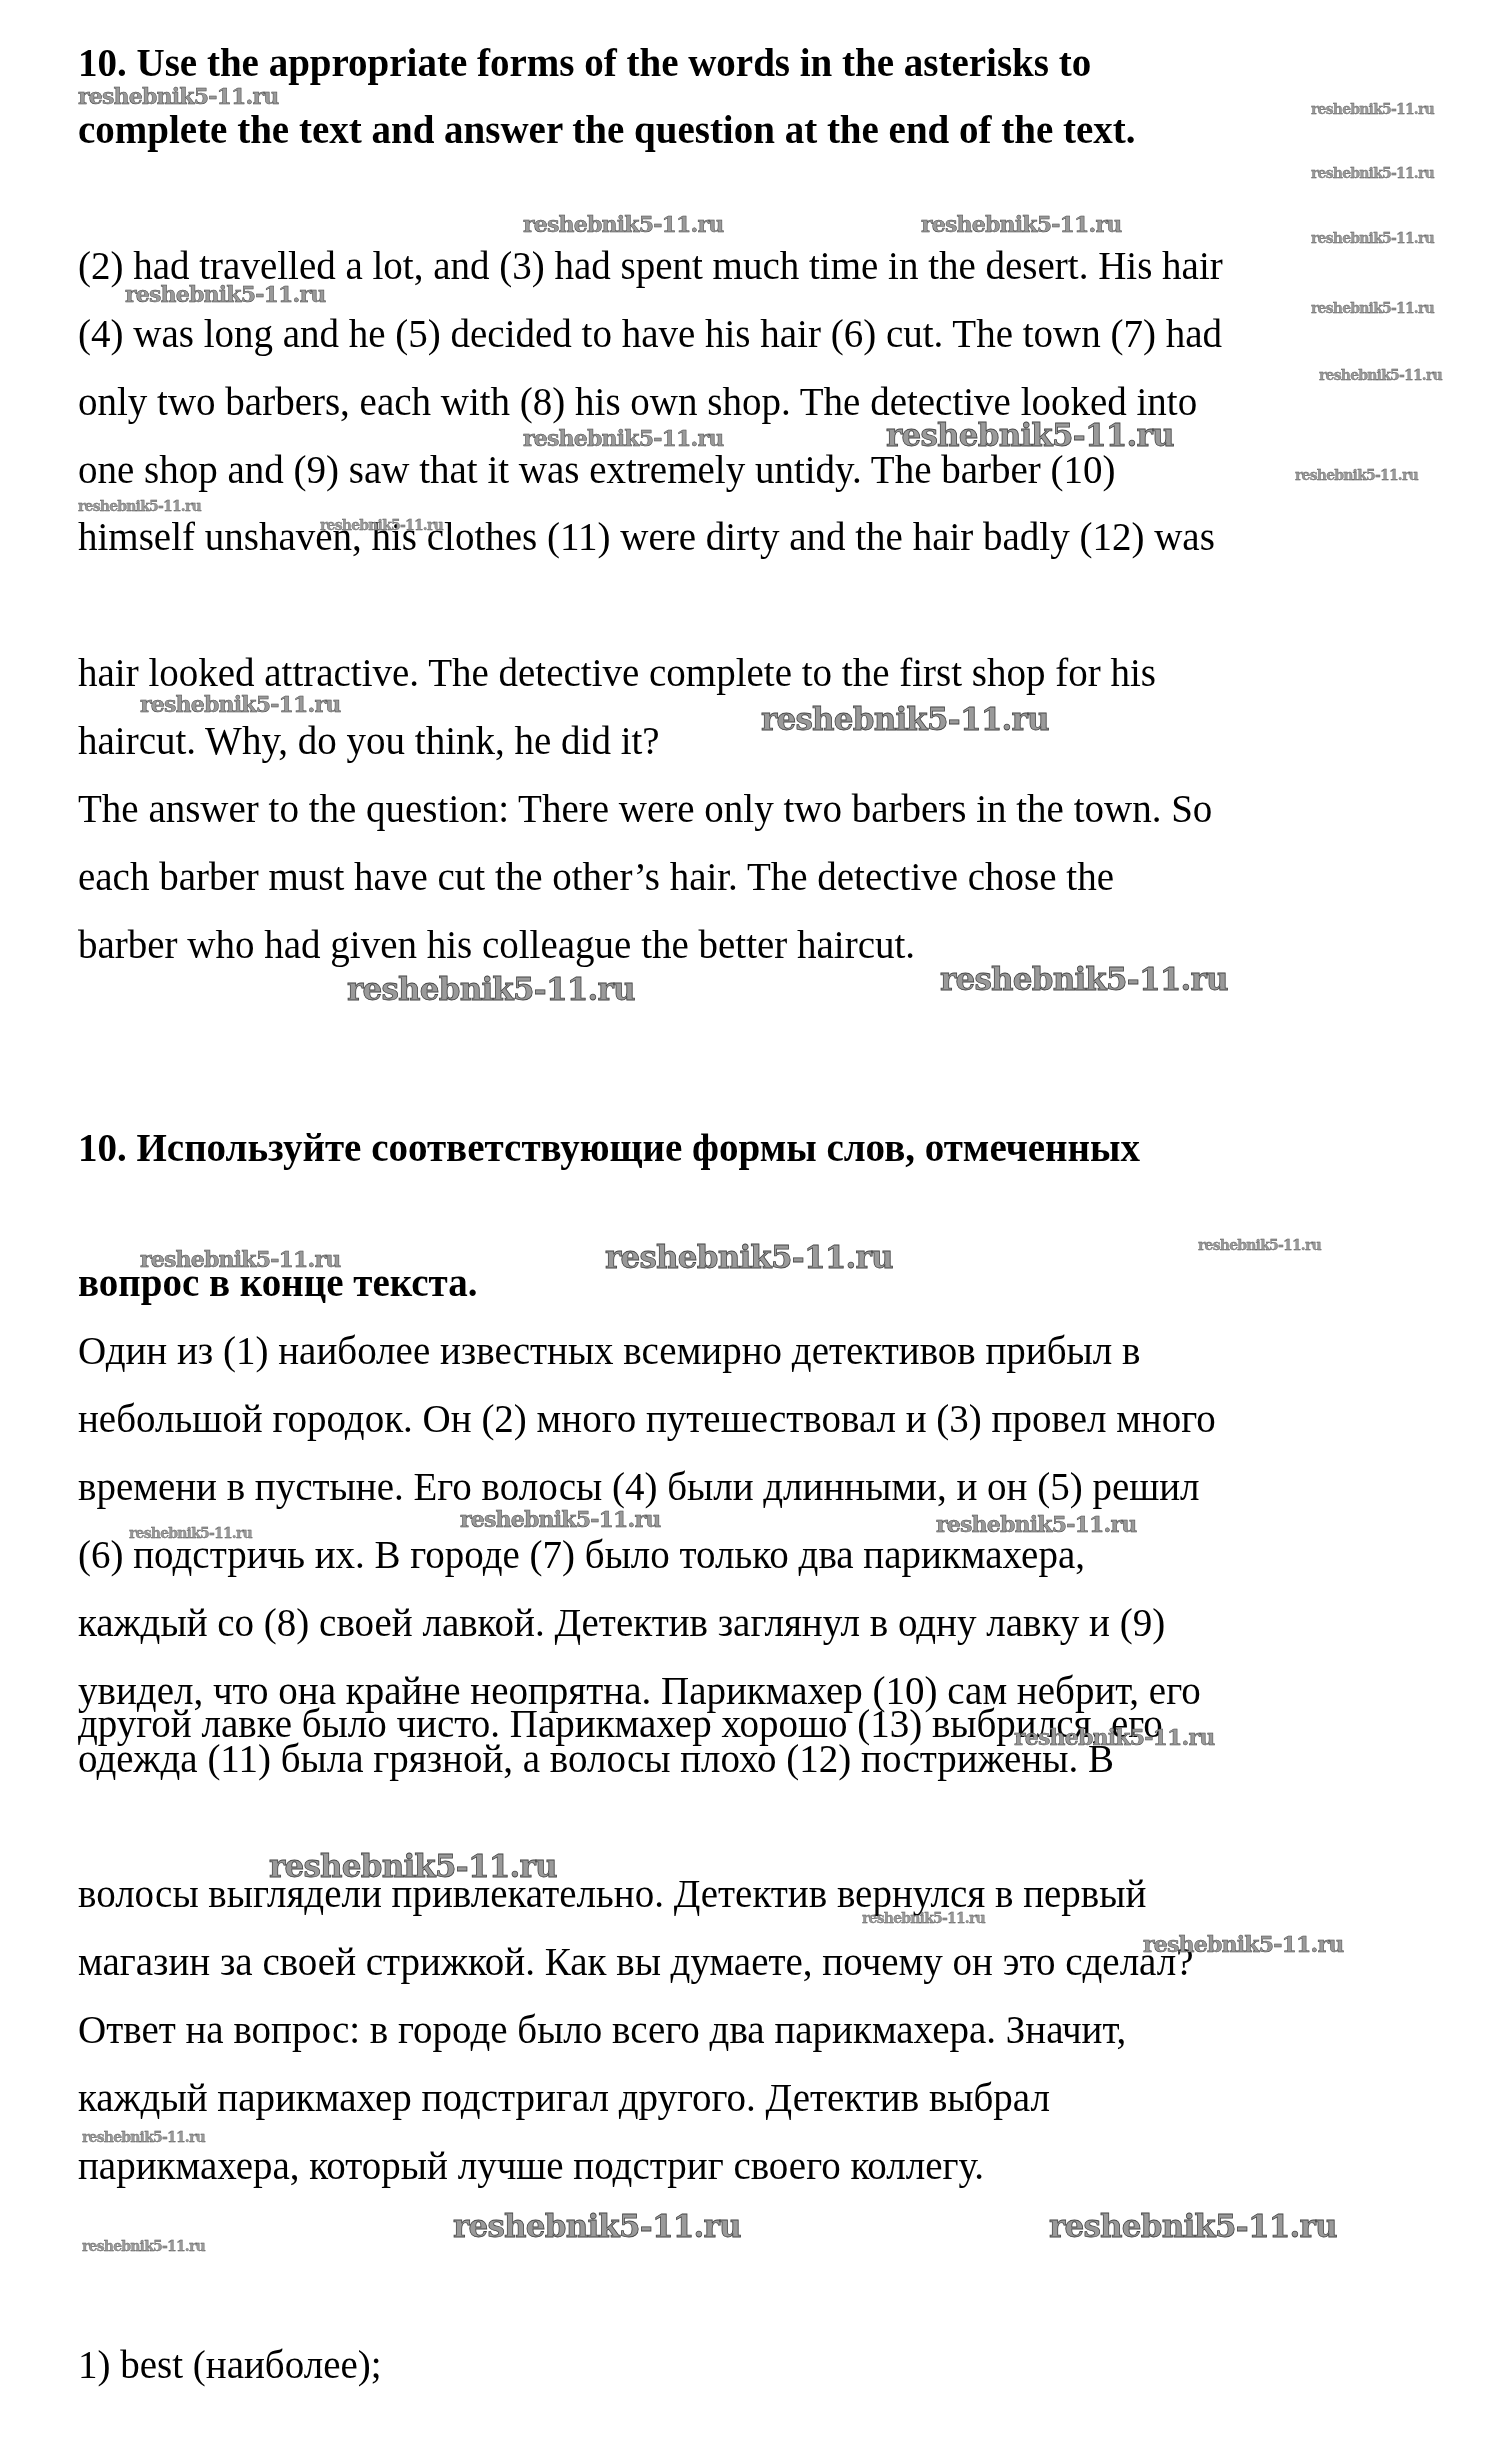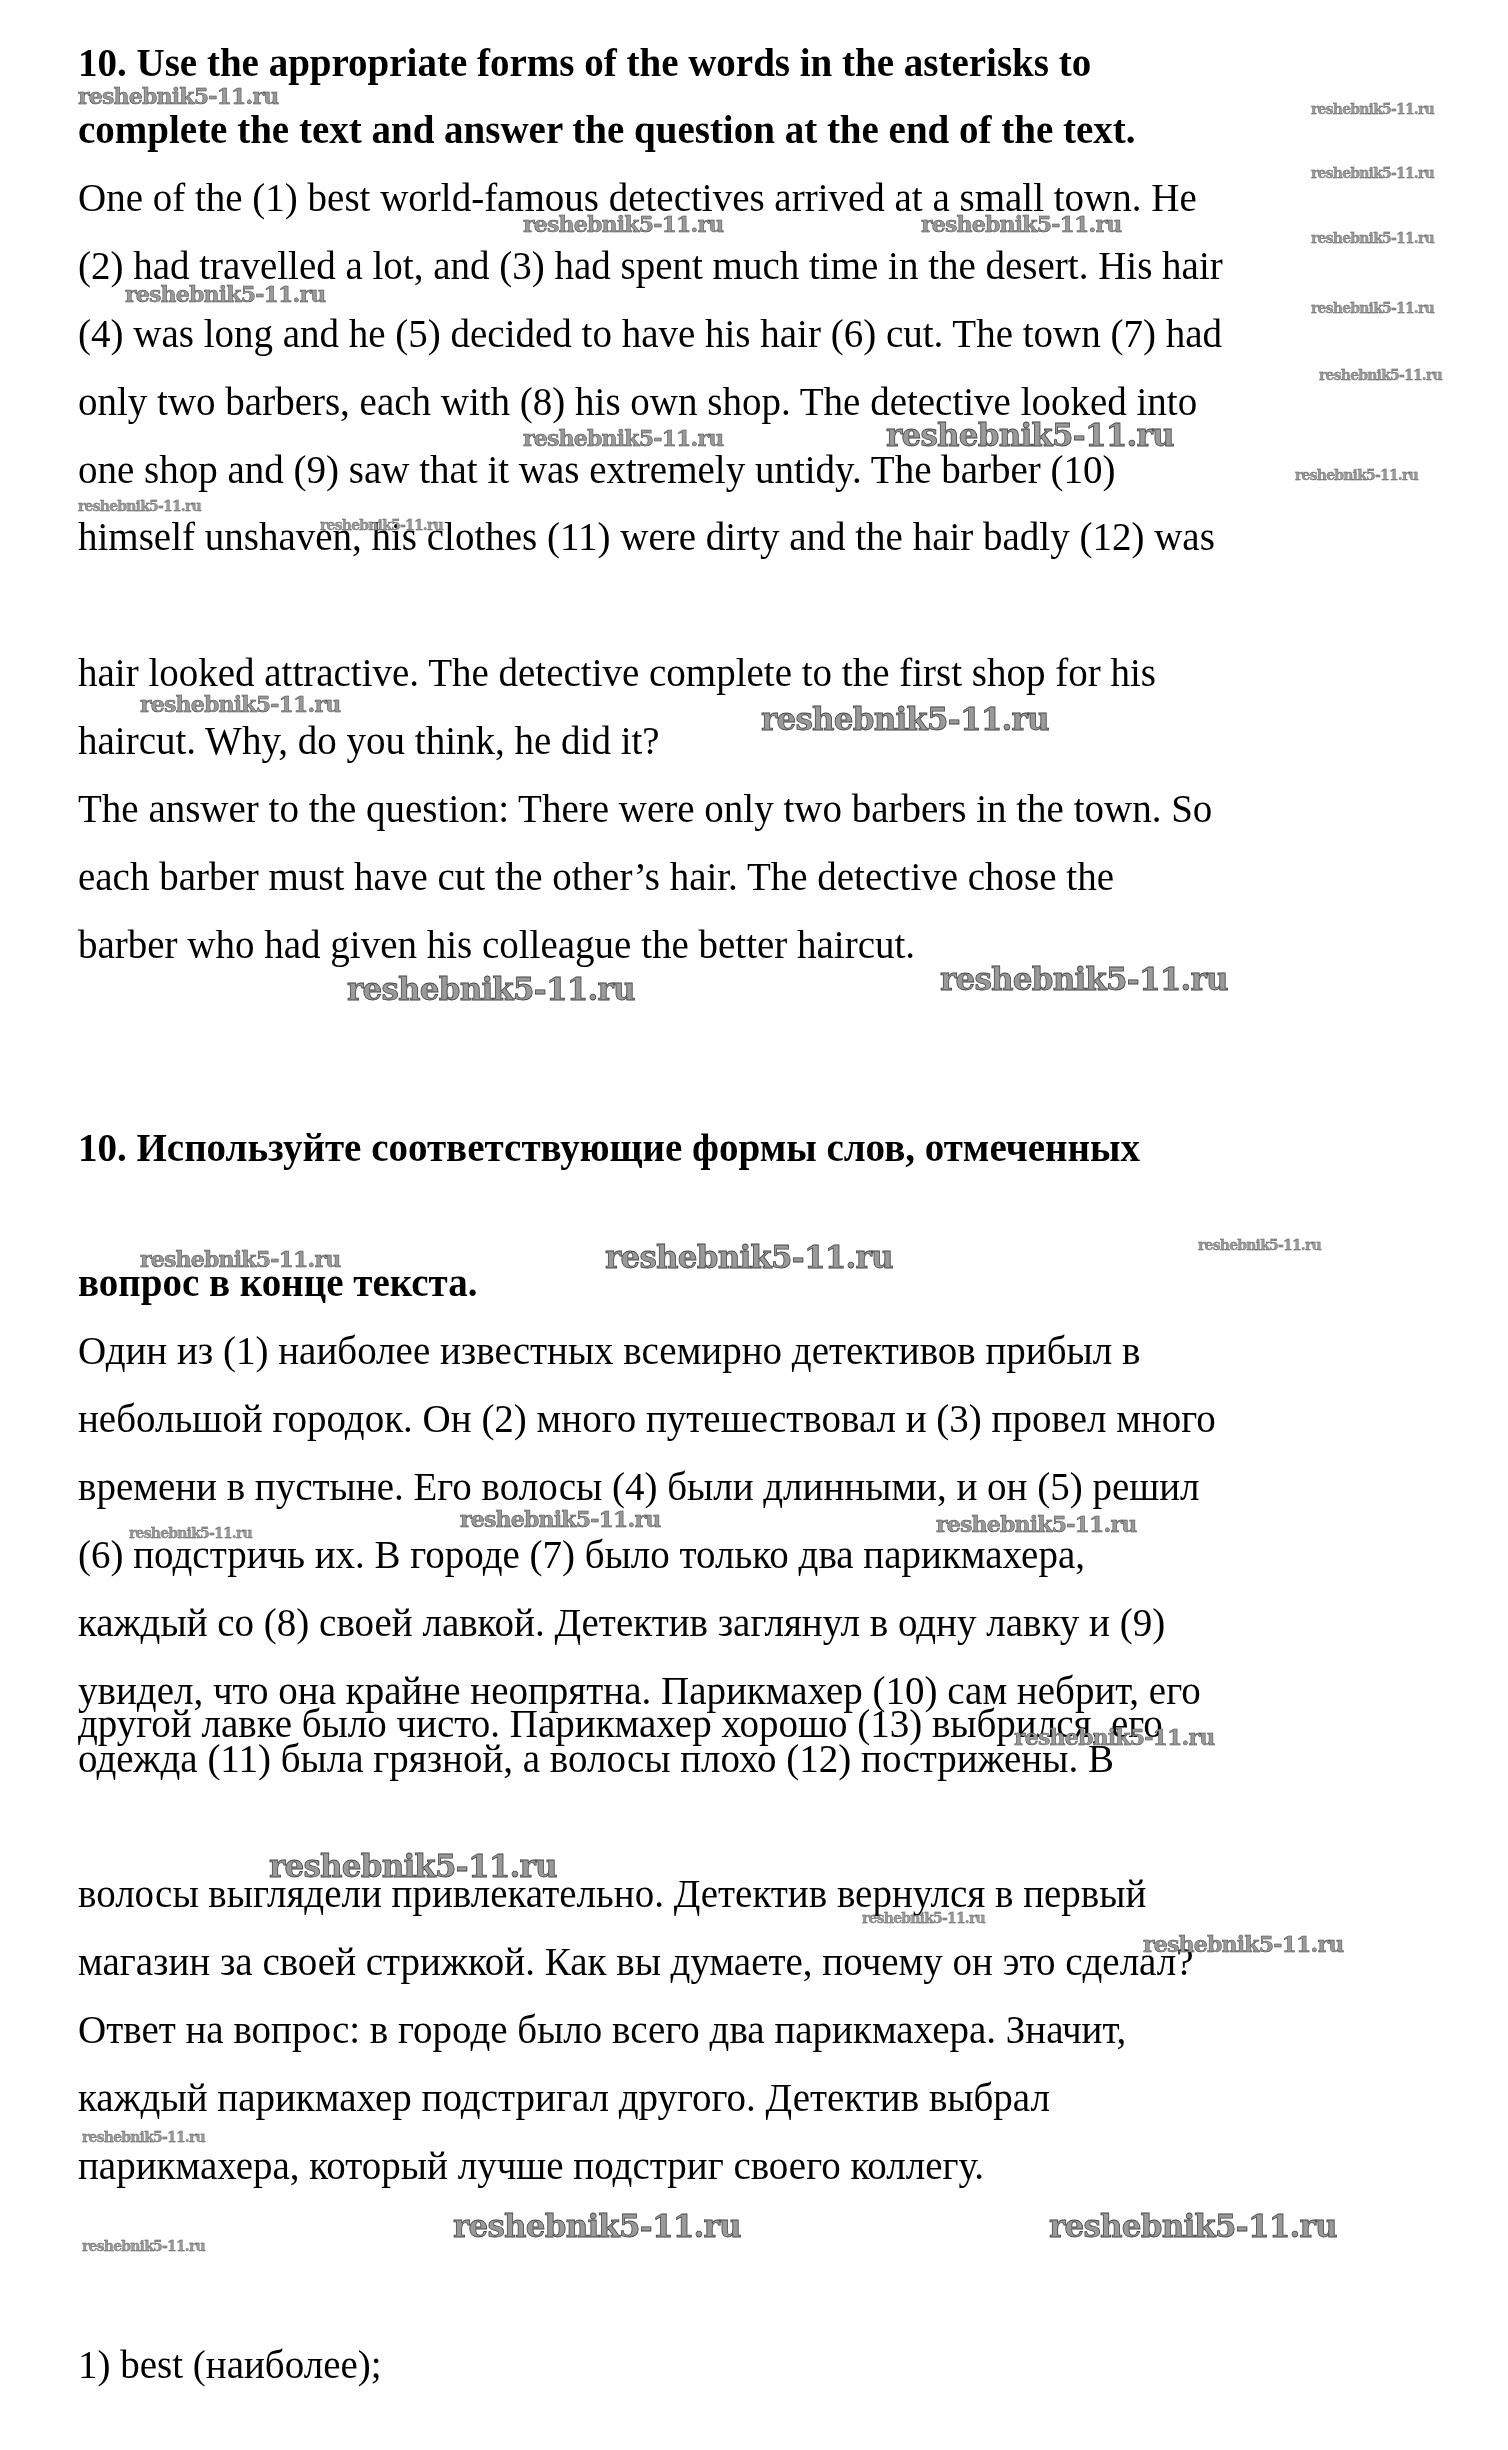--- a/index.html
+++ b/index.html
@@ -23,21 +23,20 @@
   .wm.l { font-size: 31px; -webkit-text-stroke: 0.8px #444; }
 </style>
 </head>
 <body>
 
 <div class="page">
 
   <div class="line bold" style="top:39px">10. Use the appropriate forms of the words in the asterisks to</div>
   <div class="line bold" style="top:106px">complete the text and answer the question at the end of the text.</div>
 
-  <div class="line" style="top:174px">One of the (1) best world-famous detectives arrived at a small town. He</div>
   <div class="line" style="top:242px">(2) had travelled a lot, and (3) had spent much time in the desert. His hair</div>
   <div class="line" style="top:310px">(4) was long and he (5) decided to have his hair (6) cut. The town (7) had</div>
   <div class="line" style="top:378px">only two barbers, each with (8) his own shop. The detective looked into</div>
   <div class="line" style="top:446px">one shop and (9) saw that it was extremely untidy. The barber (10)</div>
   <div class="line" style="top:513px">himself unshaven, his clothes (11) were dirty and the hair badly (12) was</div>
   <div class="line" style="top:649px">hair looked attractive. The detective complete to the first shop for his</div>
   <div class="line" style="top:717px">haircut. Why, do you think, he did it?</div>
 
   <div class="line" style="top:853px">each barber must have cut the other’s hair. The detective chose the</div>
   <div class="line" style="top:785px">The answer to the question: There were only two barbers in the town. So</div>

